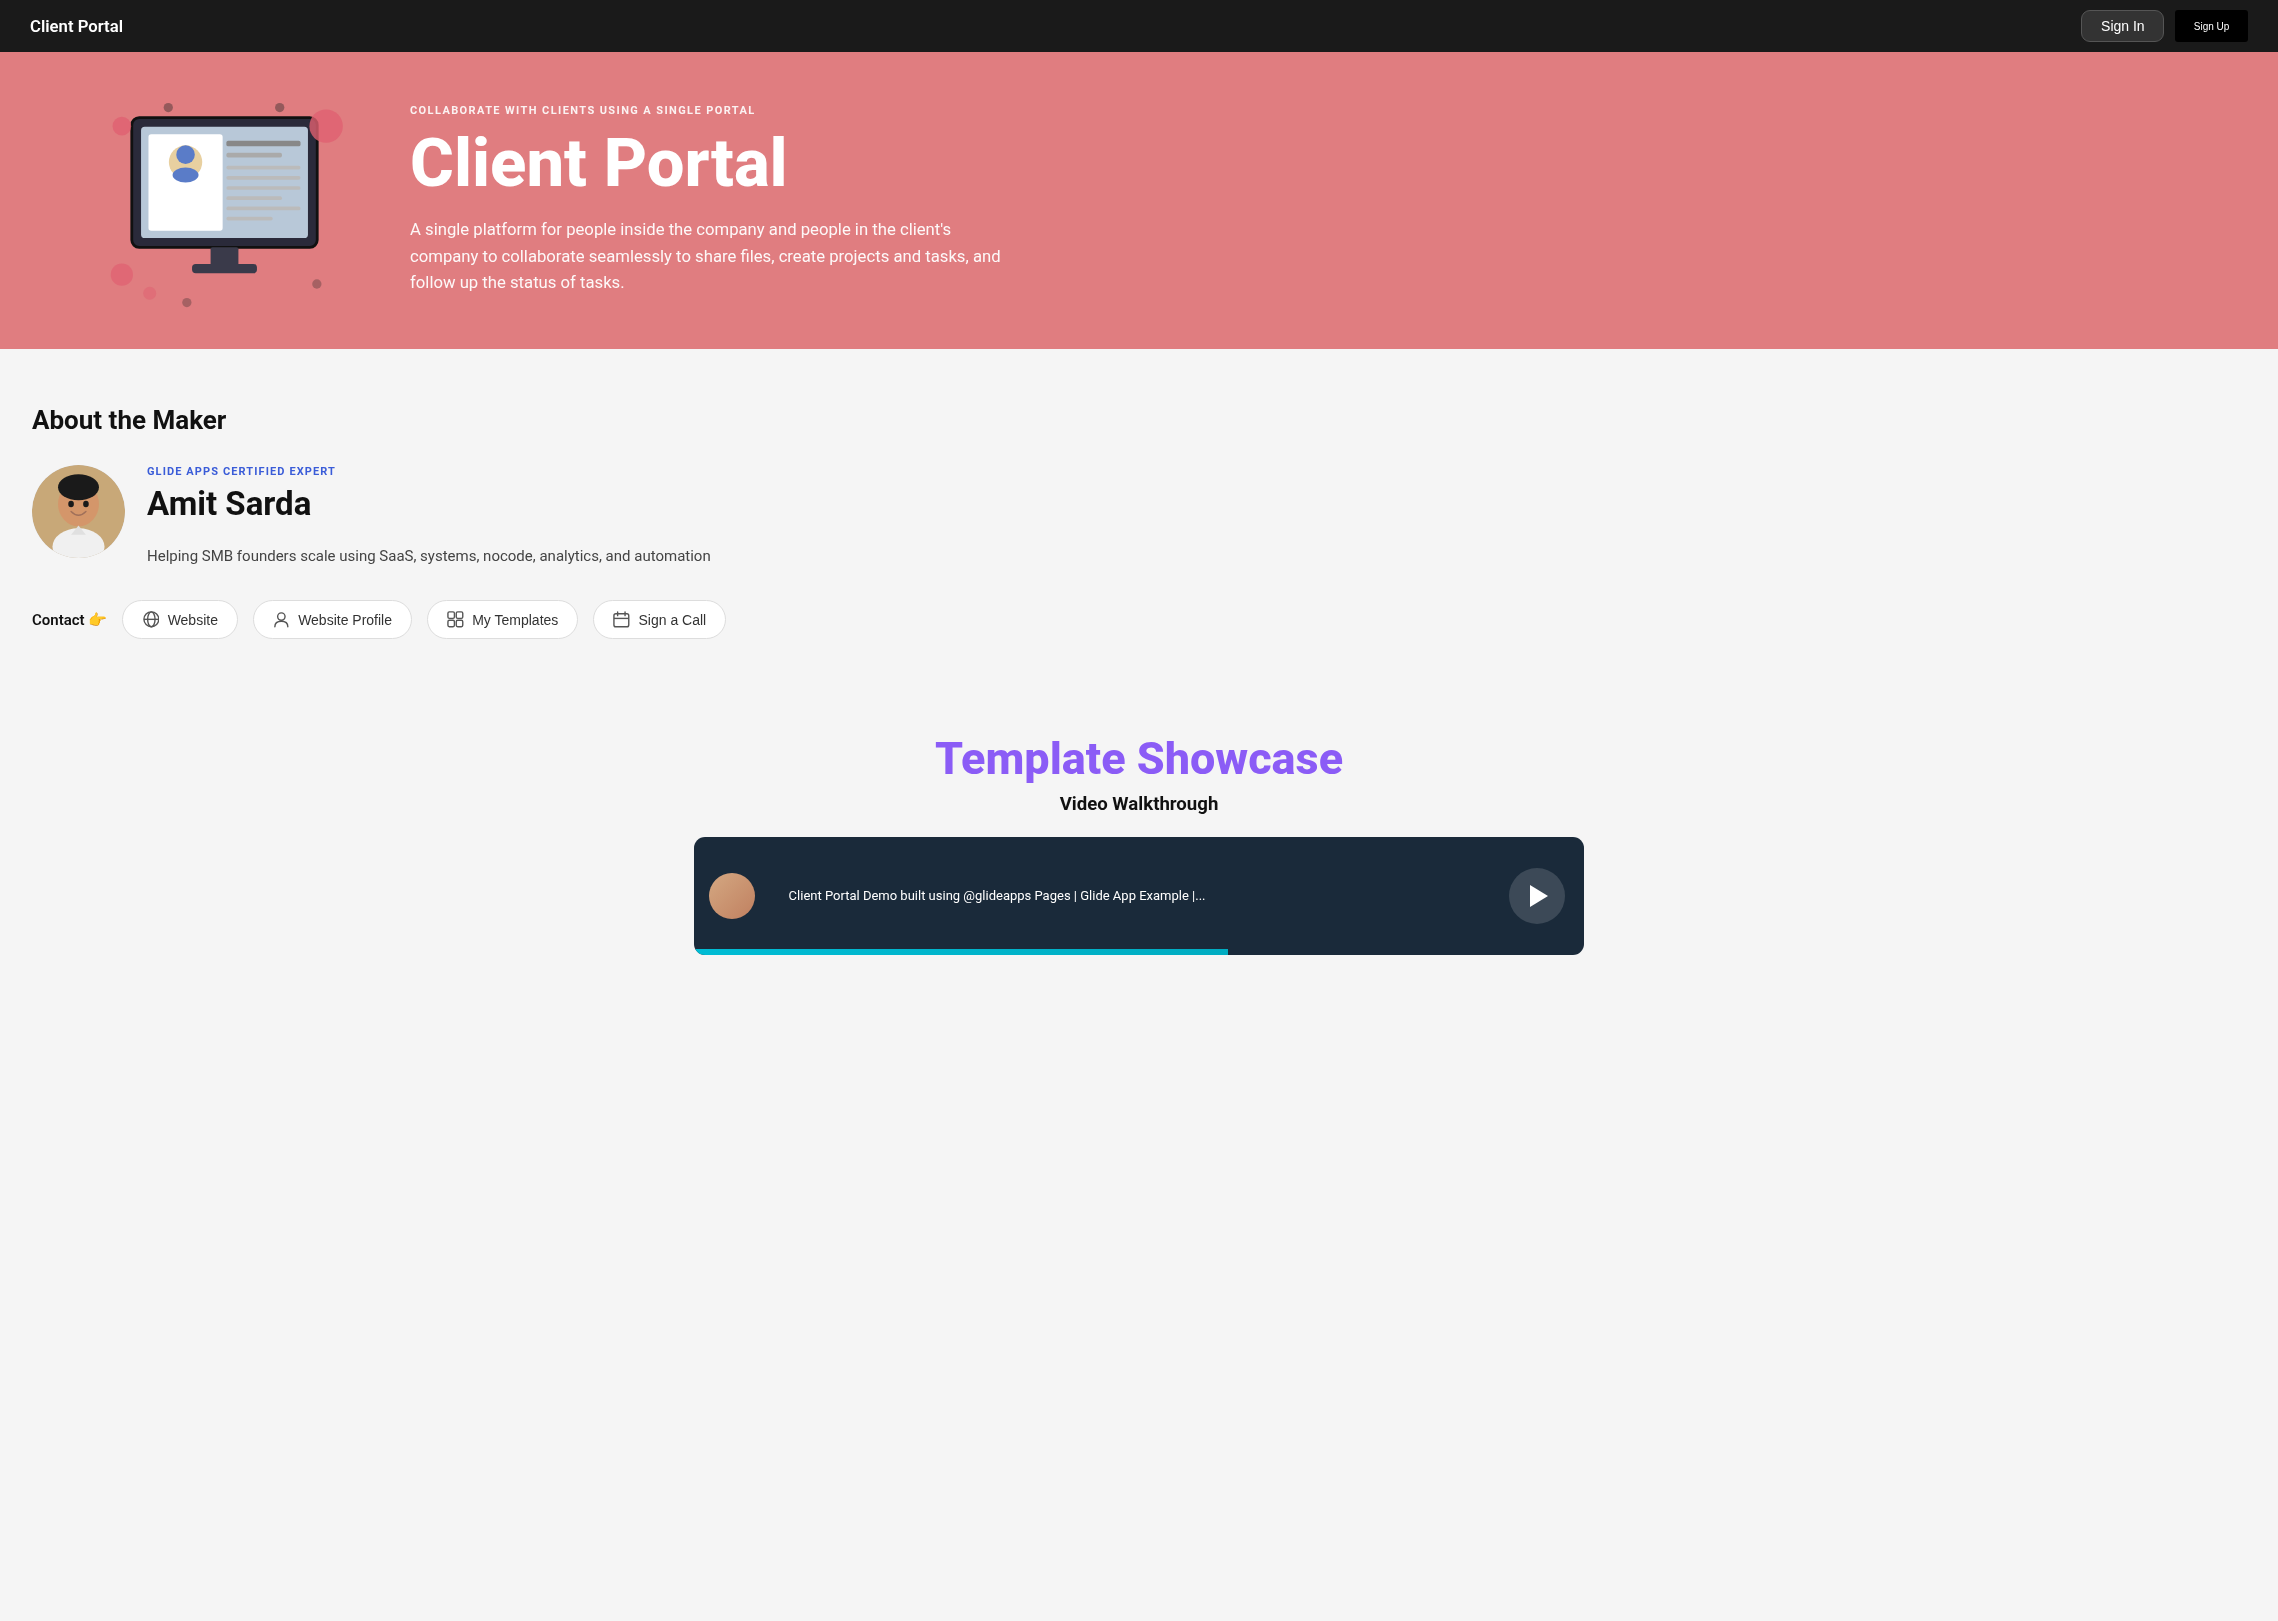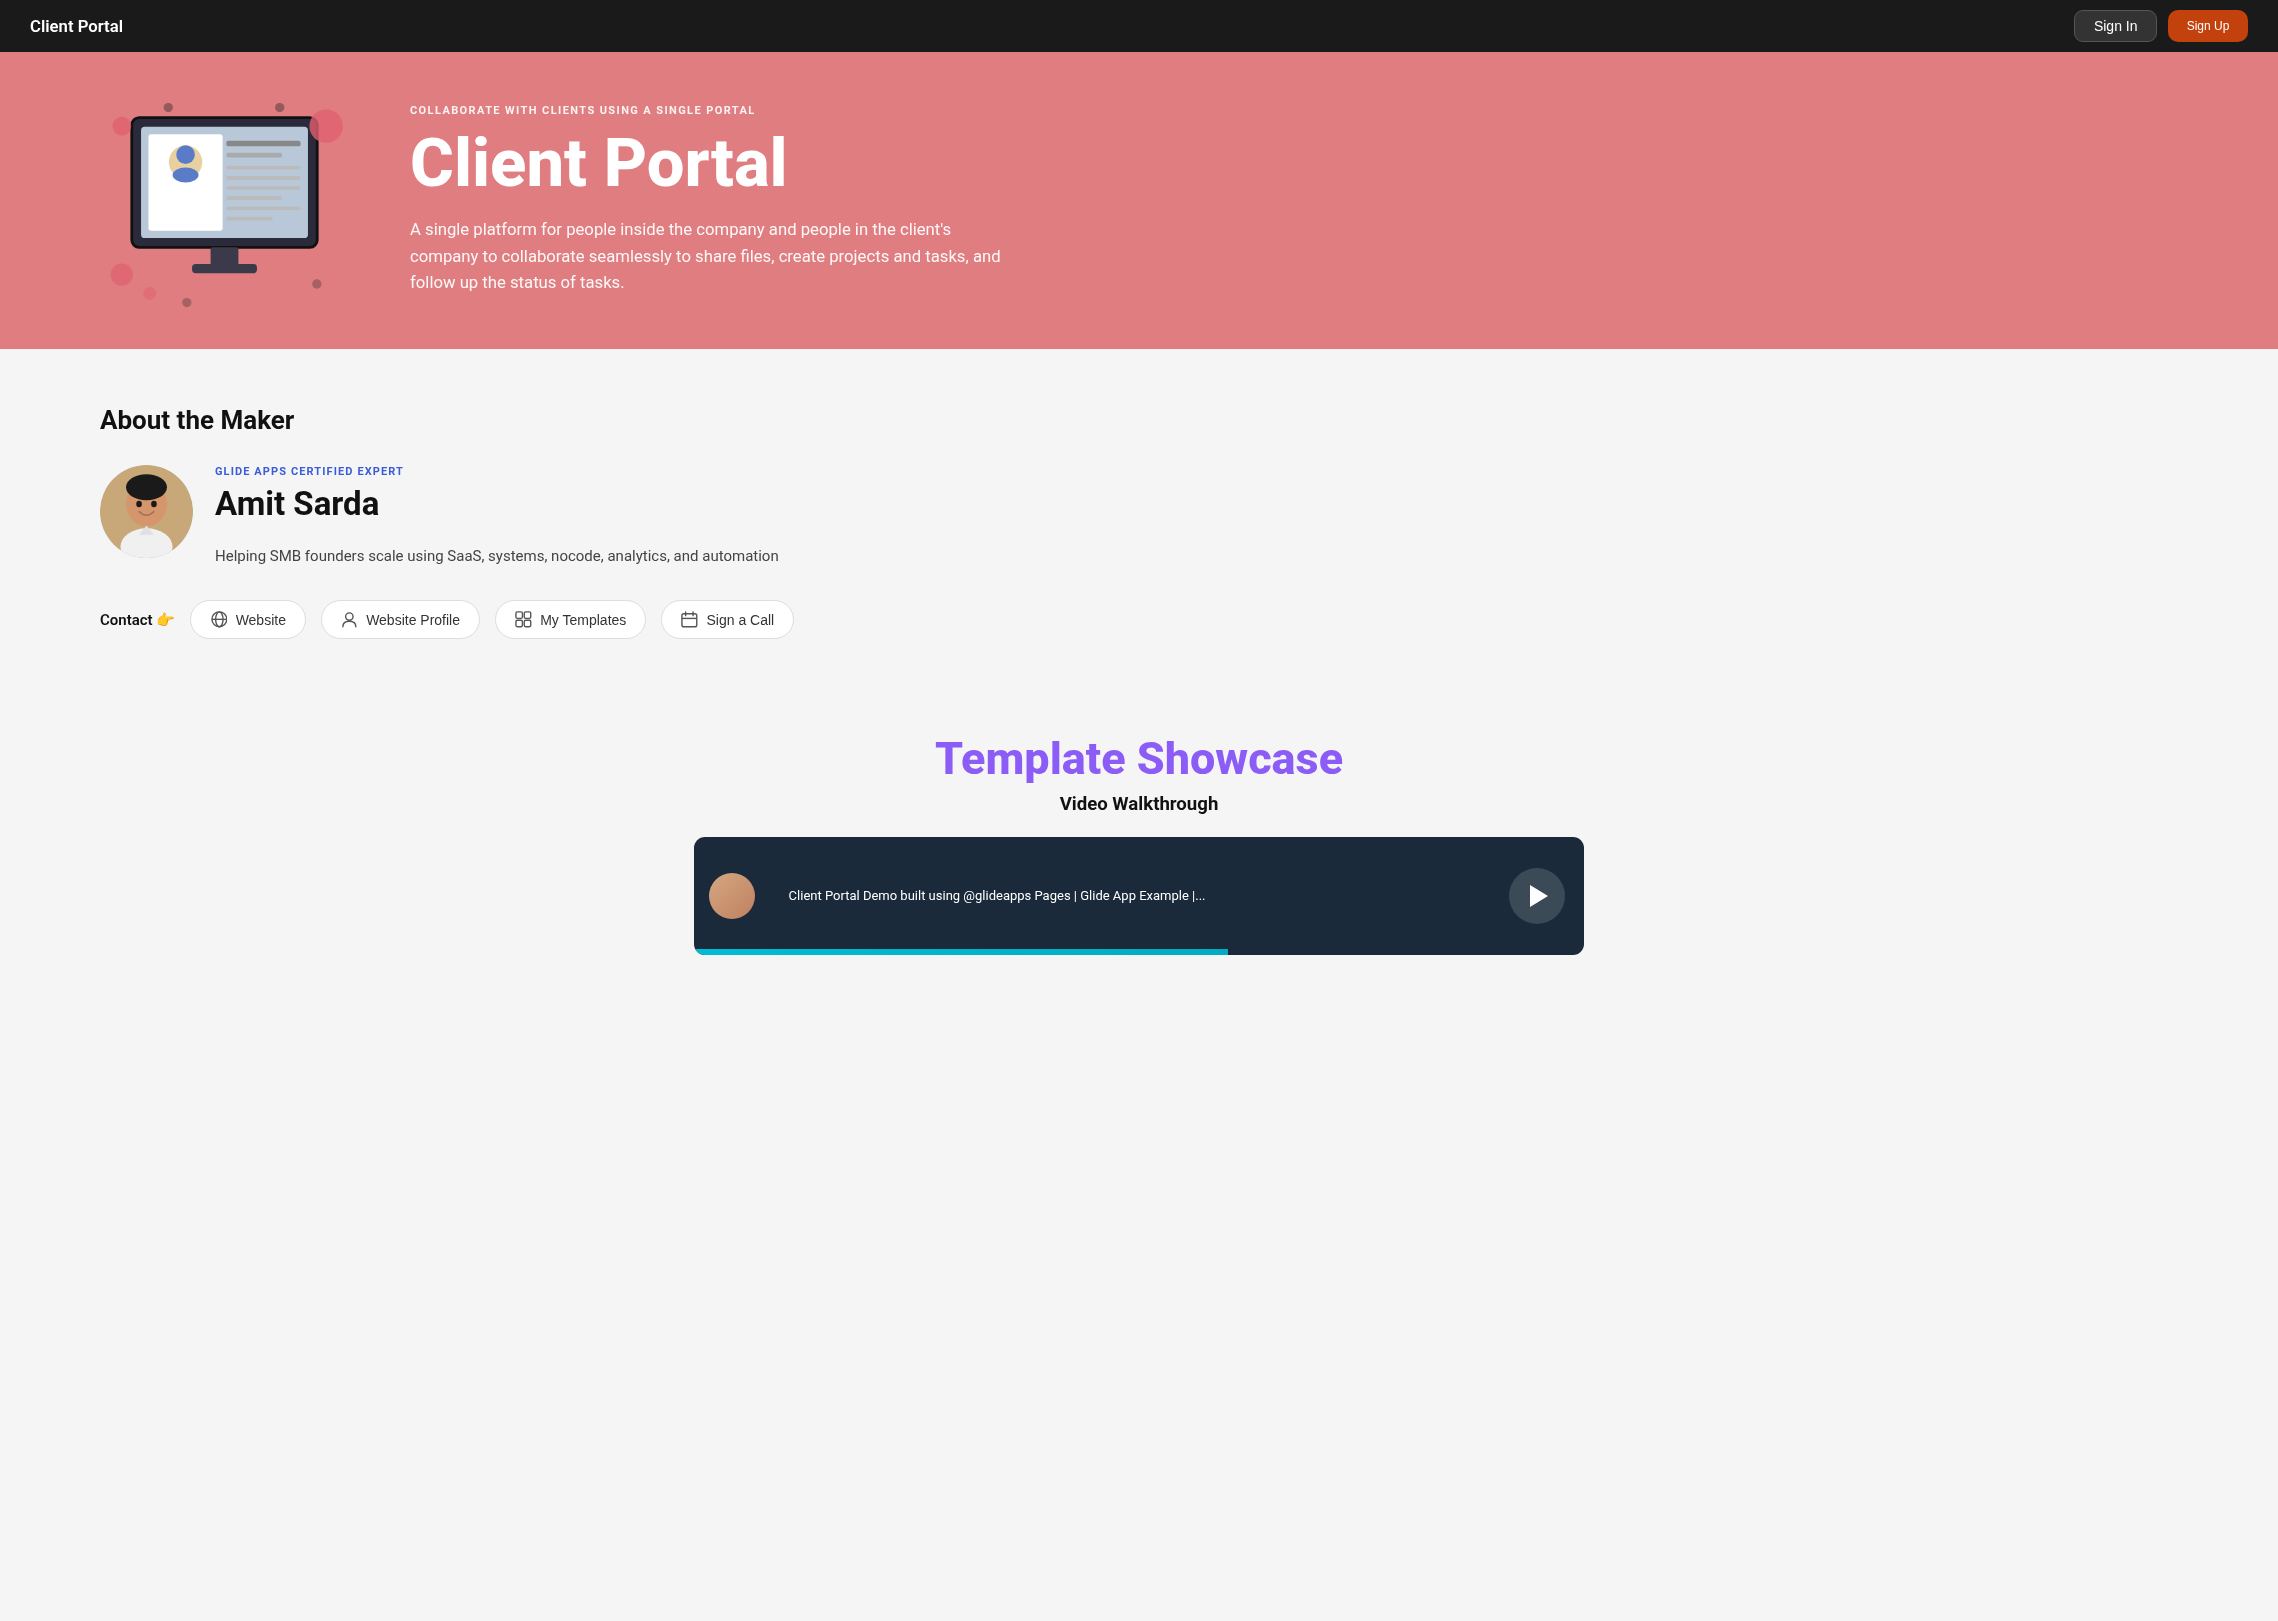--- a/index.html
+++ b/index.html
@@ -24,26 +24,26 @@
       background: #333;
       color: #fff;
       border: 0.9px solid #555;
       padding: 7.4px 18.6px;
       border-radius: 9px;
       font-size: 14px;
       font-weight: 400;
       cursor: pointer;
     }
     .btn-signup {
-      background: #c2410c;
+      background: #000000;
       color: #fff;
       border: none;
       padding: 7.4px 18.6px;
-      border-radius: 10px;
-      font-size: 12px;
+      border-radius: 3px;
+      font-size: 10px;
       font-weight: 500;
       cursor: pointer;
     }
 
     
     .hero {
       background: #e07d80;
       display: flex;
       align-items: center;
       padding: 37px 94px;
@@ -92,21 +92,21 @@
     
     .dots-decoration {
       position: absolute;
       top: 0; left: 0; right: 0; bottom: 0;
       pointer-events: none;
     }
 
     
     .main-content {
       background: #f5f5f5;
-      padding: 56px 100px;
+      padding: 56px 32px;
     }
 
     
     .section-title {
       font-size: 26px;
       font-weight: 700;
       color: #111;
       margin-bottom: 30px;
     }
 

